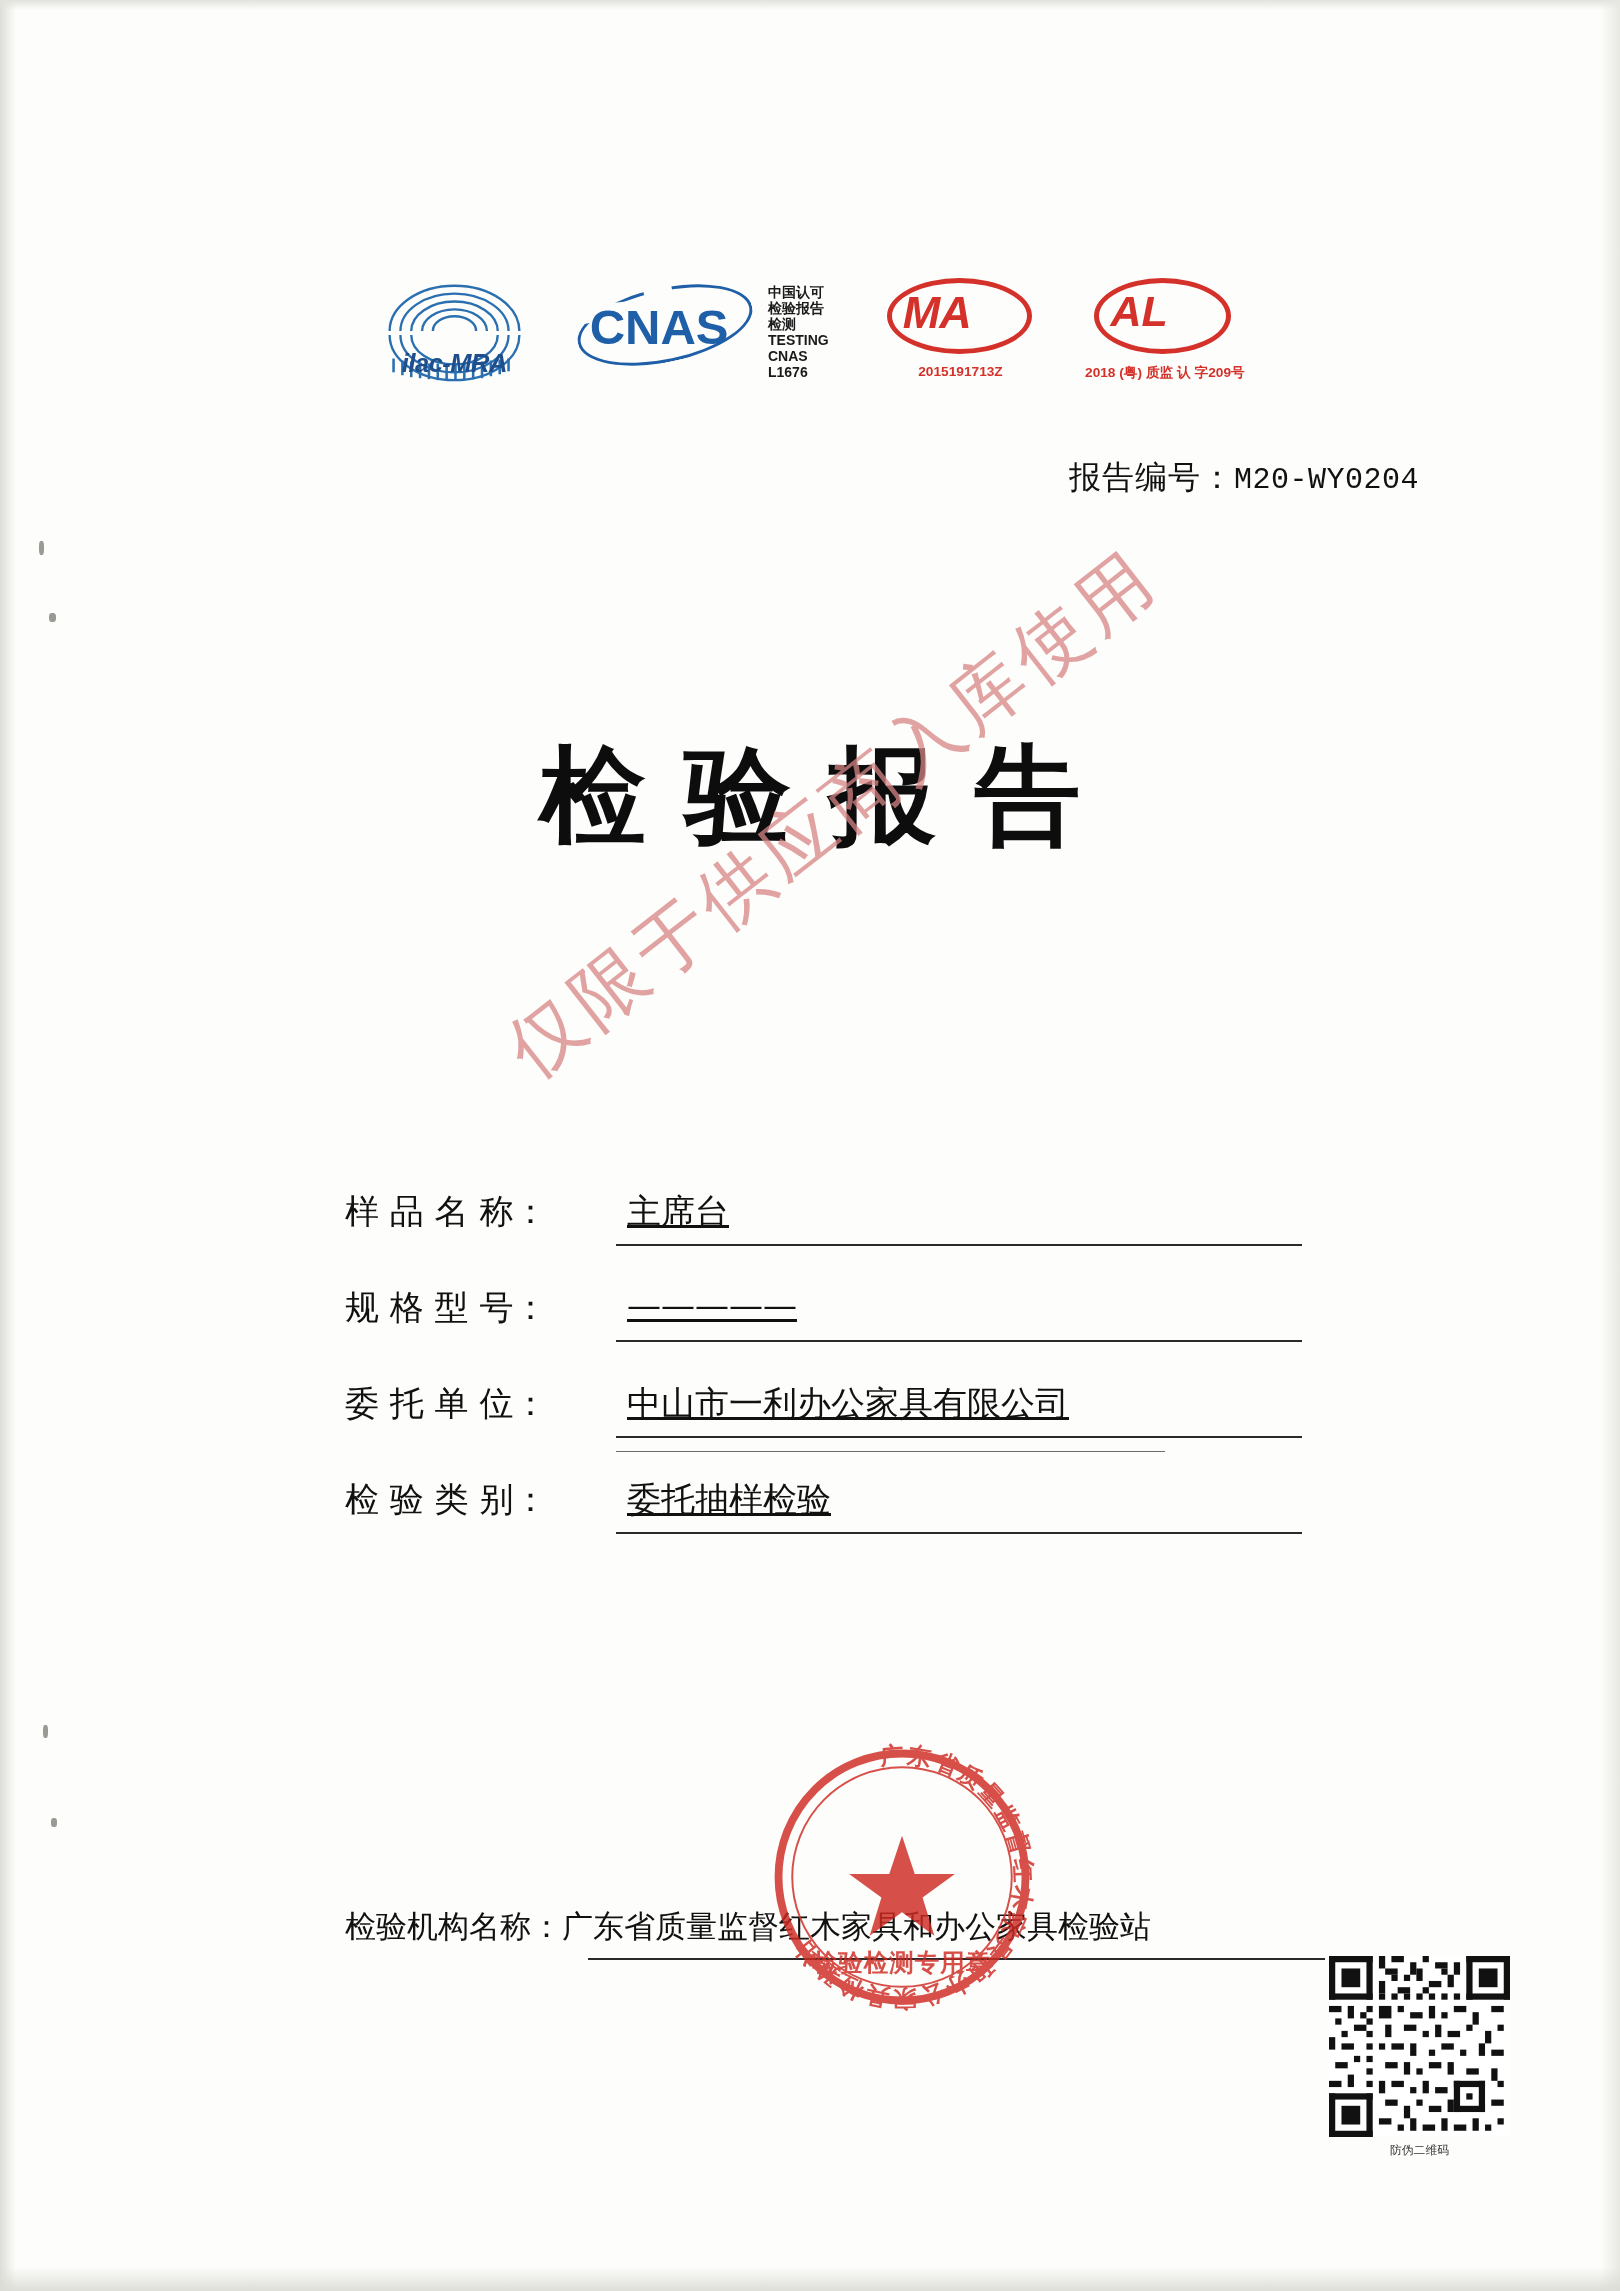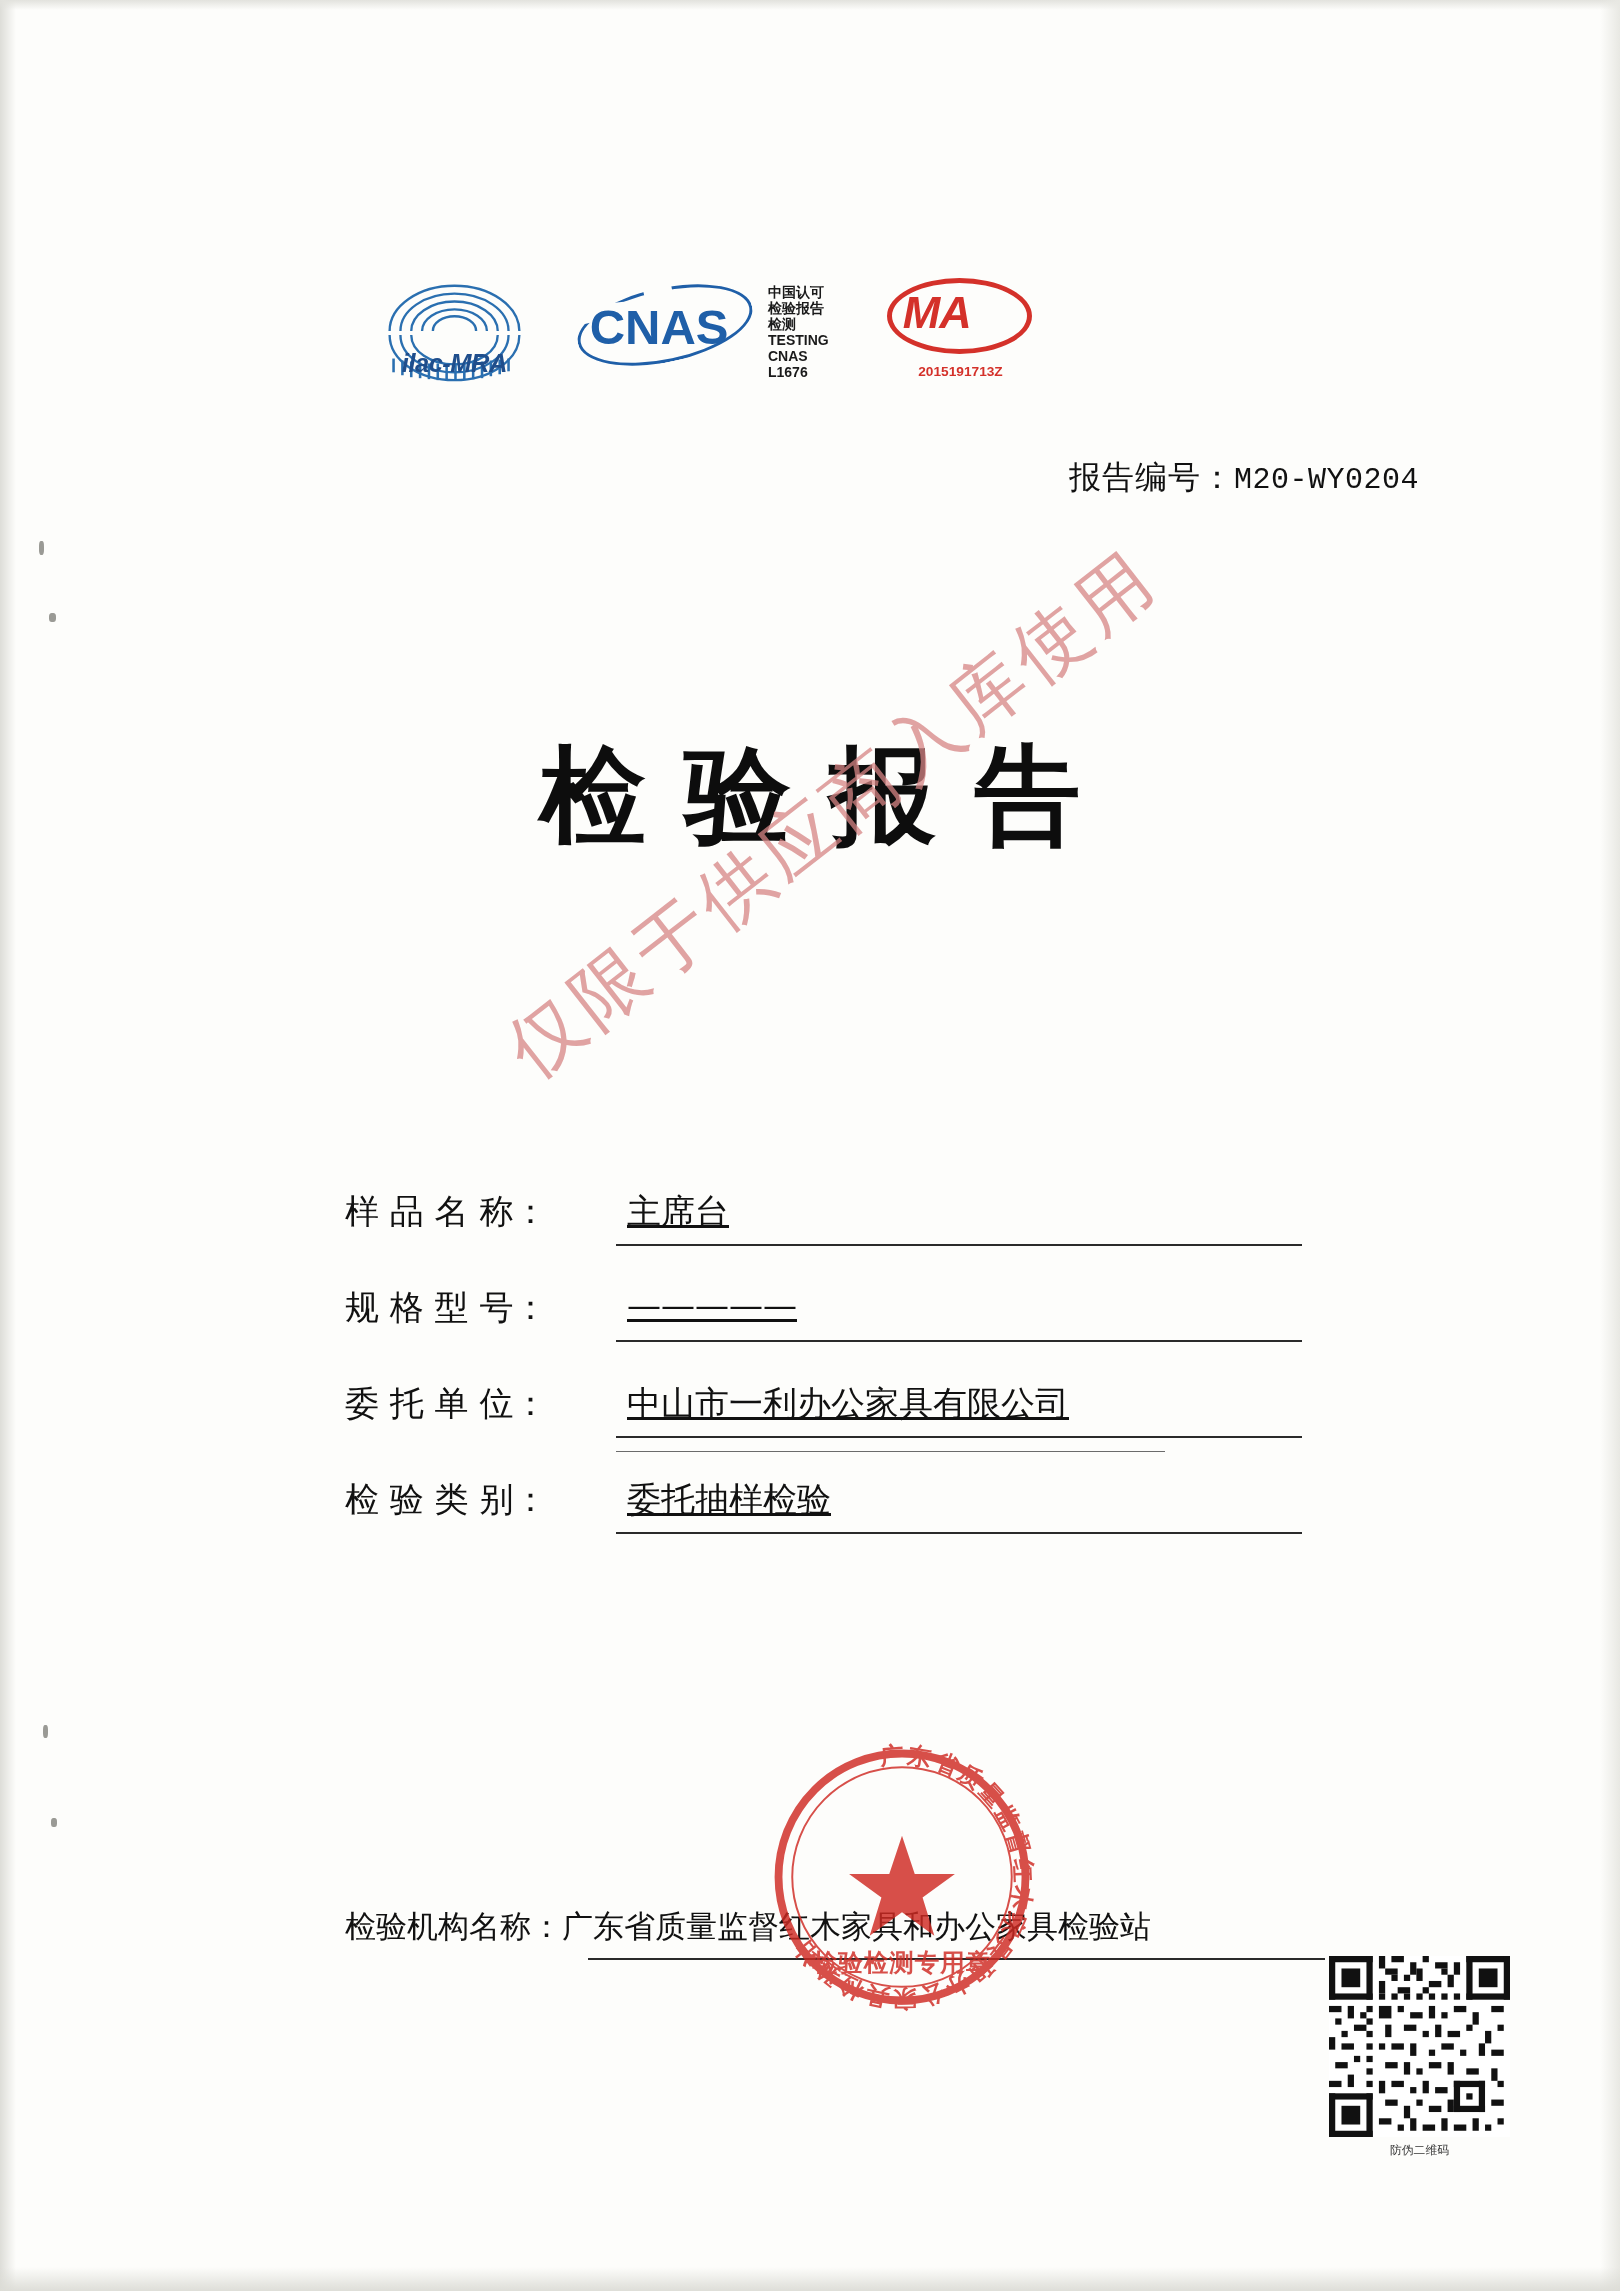--- a/index.html
+++ b/index.html
@@ -405,20 +405,25 @@
 TESTING
 CNAS L1676</div>
     </div>
 
     <div class="logo ma">
       <div class="ma-ellipse"></div>
       <div class="ma-word">MA</div>
       <div class="ma-sub">2015191713Z</div>
     </div>
 
+    <div class="logo cal">
+      <div class="cal-ellipse"></div>
+      <div class="cal-word">AL</div>
+      <div class="cal-sub">2018 (粤) 质监 认 字209号</div>
+    </div>
   </div>
 
   <div class="report-no">
     <span>报告编号：</span><span class="num">M20-WY0204</span>
   </div>
 
   <div class="big-title">检验报告</div>
 
   <div class="fields">
 

